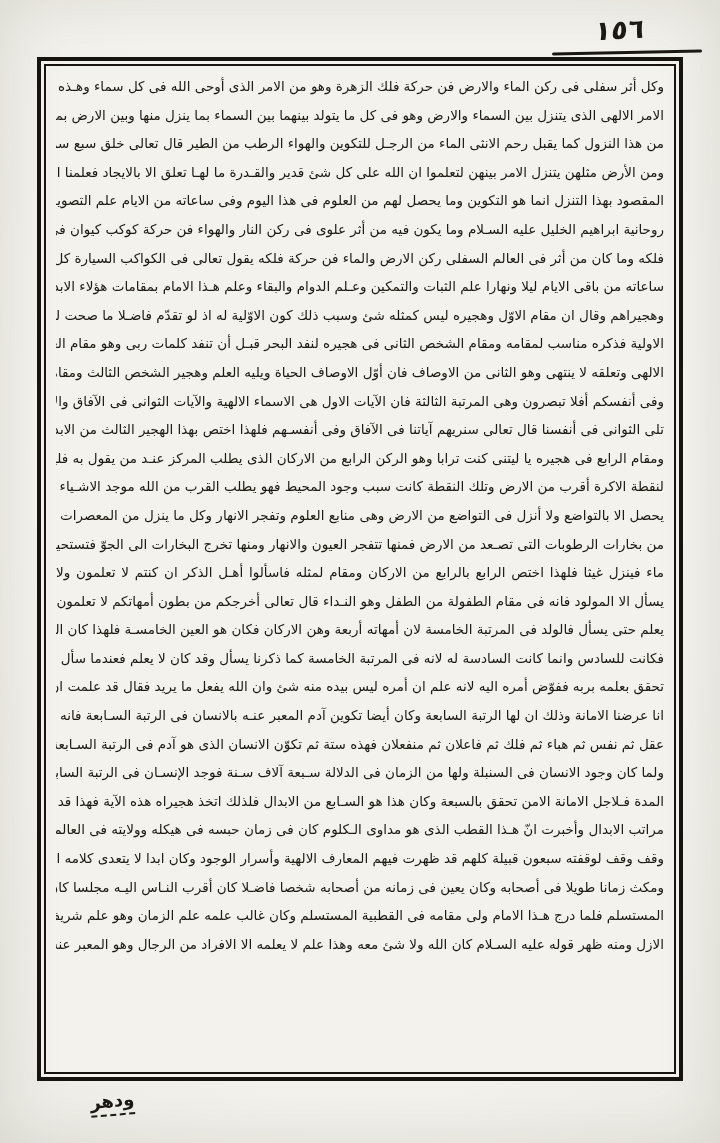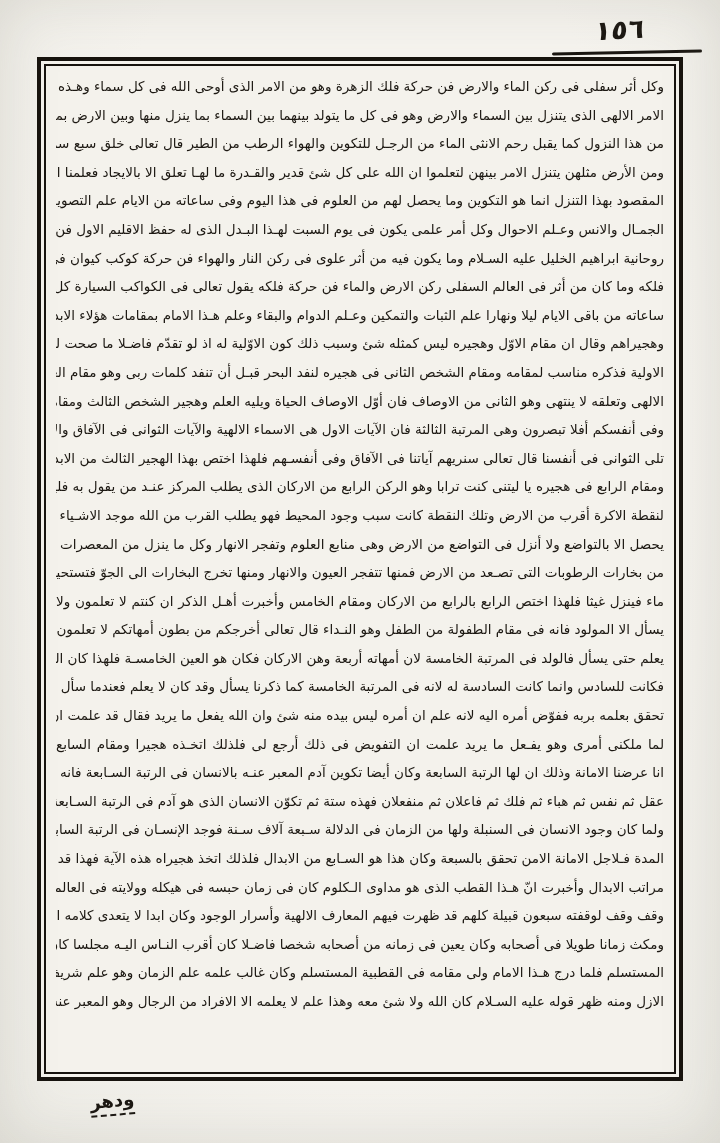--- a/index.html
+++ b/index.html
@@ -89,39 +89,37 @@
 <div class="header-rule"></div>
 
 <div class="frame-outer">
   <div class="frame-inner">
     <div class="text-block">
         <span class="line">وكل أثر سفلى فى ركن الماء والارض فن حركة فلك الزهرة وهو من الامر الذى أوحى الله فى كل سماء وهـذه الآثار هى</span>
         <span class="line">الامر الالهى الذى يتنزل بين السماء والارض وهو فى كل ما يتولد بينهما بين السماء بما ينزل منها وبين الارض بما تقبل</span>
         <span class="line">من هذا النزول كما يقبل رحم الانثى الماء من الرجـل للتكوين والهواء الرطب من الطير قال تعالى خلق سبع سموات</span>
         <span class="line">ومن الأرض مثلهن يتنزل الامر بينهن لتعلموا ان الله على كل شئ قدير والقـدرة ما لهـا تعلق الا بالايجاد فعلمنا انّ</span>
         <span class="line">المقصود بهذا التنزل انما هو التكوين وما يحصل لهم من العلوم فى هذا اليوم وفى ساعاته من الايام علم التصوير من حضرة</span>
-        <span class="line">الجمـال والانس وعـلم الاحوال وكل أمر علمى يكون فى يوم السبت لهـذا البـدل الذى له حفظ الاقليم الاول فن</span>
         <span class="line">روحانية ابراهيم الخليل عليه السـلام وما يكون فيه من أثر علوى فى ركن النار والهواء فن حركة كوكب كيوان فى</span>
         <span class="line">فلكه وما كان من أثر فى العالم السفلى ركن الارض والماء فن حركة فلكه يقول تعالى فى الكواكب السيارة كل فى</span>
         <span class="line">ساعاته من باقى الايام ليلا ونهارا علم الثبات والتمكين وعـلم الدوام والبقاء وعلم هـذا الامام بمقامات هؤلاء الابدال</span>
         <span class="line">وهجيراهم وقال ان مقام الاوّل وهجيره ليس كمثله شئ وسبب ذلك كون الاوّلية له اذ لو تقدّم فاضـلا ما صحت له</span>
         <span class="line">الاولية فذكره مناسب لمقامه ومقام الشخص الثانى فى هجيره لنفد البحر قبـل أن تنفد كلمات ربى وهو مقام العلم</span>
         <span class="line">الالهى وتعلقه لا ينتهى وهو الثانى من الاوصاف فان أوّل الاوصاف الحياة ويليه العلم وهجير الشخص الثالث ومقامه</span>
         <span class="line">وفى أنفسكم أفلا تبصرون وهى المرتبة الثالثة فان الآيات الاول هى الاسماء الالهية والآيات الثوانى فى الآفاق والآيات التى</span>
         <span class="line">تلى الثوانى فى أنفسنا قال تعالى سنريهم آياتنا فى الآفاق وفى أنفسـهم فلهذا اختص بهذا الهجير الثالث من الابدال</span>
         <span class="line">ومقام الرابع فى هجيره يا ليتنى كنت ترابا وهو الركن الرابع من الاركان الذى يطلب المركز عنـد من يقول به فليس</span>
         <span class="line">لنقطة الاكرة أقرب من الارض وتلك النقطة كانت سبب وجود المحيط فهو يطلب القرب من الله موجد الاشـياء ولا</span>
         <span class="line">يحصل الا بالتواضع ولا أنزل فى التواضع من الارض وهى منابع العلوم وتفجر الانهار وكل ما ينزل من المعصرات فانما هو</span>
         <span class="line">من بخارات الرطوبات التى تصـعد من الارض فمنها تتفجر العيون والانهار ومنها تخرج البخارات الى الجوّ فتستحيل</span>
-        <span class="line">ماء فينزل غيثا فلهذا اختص الرابع بالرابع من الاركان ومقام الخامس وأخبرت أهـل الذكر ان كنتم لا تعلمون ولا</span>
+        <span class="line">ماء فينزل غيثا فلهذا اختص الرابع بالرابع من الاركان ومقام لمثله فاسألوا أهـل الذكر ان كنتم لا تعلمون ولا</span>
         <span class="line">يسأل الا المولود فانه فى مقام الطفولة من الطفل وهو النـداء قال تعالى أخرجكم من بطون أمهاتكم لا تعلمون شـيأ فلا</span>
         <span class="line">يعلم حتى يسأل فالولد فى المرتبة الخامسة لان أمهاته أربعة وهن الاركان فكان هو العين الخامسـة فلهذا كان السؤال</span>
         <span class="line">فكانت للسادس وانما كانت السادسة له لانه فى المرتبة الخامسة كما ذكرنا يسأل وقد كان لا يعلم فعندما سأل علم ولما علم</span>
         <span class="line">تحقق بعلمه بربه ففوّض أمره اليه لانه علم ان أمره ليس بيده منه شئ وان الله يفعل ما يريد فقال قد علمت ان الله</span>
-        <span class="line">لما ملكنى أمرى وهو يفـعل ما يريد علمت ان التفويض فى ذلك أرجع لى فلذلك اتخـذه هجيرا ومقام السابع</span>
         <span class="line">انا عرضنا الامانة وذلك ان لها الرتبة السابعة وكان أيضا تكوين آدم المعبر عنـه بالانسان فى الرتبة السـابعة فانه عن</span>
         <span class="line">عقل ثم نفس ثم هباء ثم فلك ثم فاعلان ثم منفعلان فهذه ستة ثم تكوّن الانسان الذى هو آدم فى الرتبة السـابعة</span>
         <span class="line">ولما كان وجود الانسان فى السنبلة ولها من الزمان فى الدلالة سـبعة آلاف سـنة فوجد الإنسـان فى الرتبة السابعة من</span>
         <span class="line">المدة فـلاجل الامانة الامن تحقق بالسبعة وكان هذا هو السـابع من الابدال فلذلك اتخذ هجيراه هذه الآية فهذا قد بينا لك</span>
         <span class="line">مراتب الابدال وأخبرت انّ هـذا القطب الذى هو مداوى الـكلوم كان فى زمان حبسه فى هيكله وولايته فى العالم اذا</span>
         <span class="line">وقف وقف لوقفته سبعون قبيلة كلهم قد ظهرت فيهم المعارف الالهية وأسرار الوجود وكان ابدا لا يتعدى كلامه السبعة</span>
         <span class="line">ومكث زمانا طويلا فى أصحابه وكان يعين فى زمانه من أصحابه شخصا فاضـلا كان أقرب النـاس اليـه مجلسا كان اسمه</span>
         <span class="line">المستسلم فلما درج هـذا الامام ولى مقامه فى القطبية المستسلم وكان غالب علمه علم الزمان وهو علم شريف منه يعرف</span>
         <span class="line">الازل ومنه ظهر قوله عليه السـلام كان الله ولا شئ معه وهذا علم لا يعلمه الا الافراد من الرجال وهو المعبر عنه بالدهر الاول</span>
       </div>

